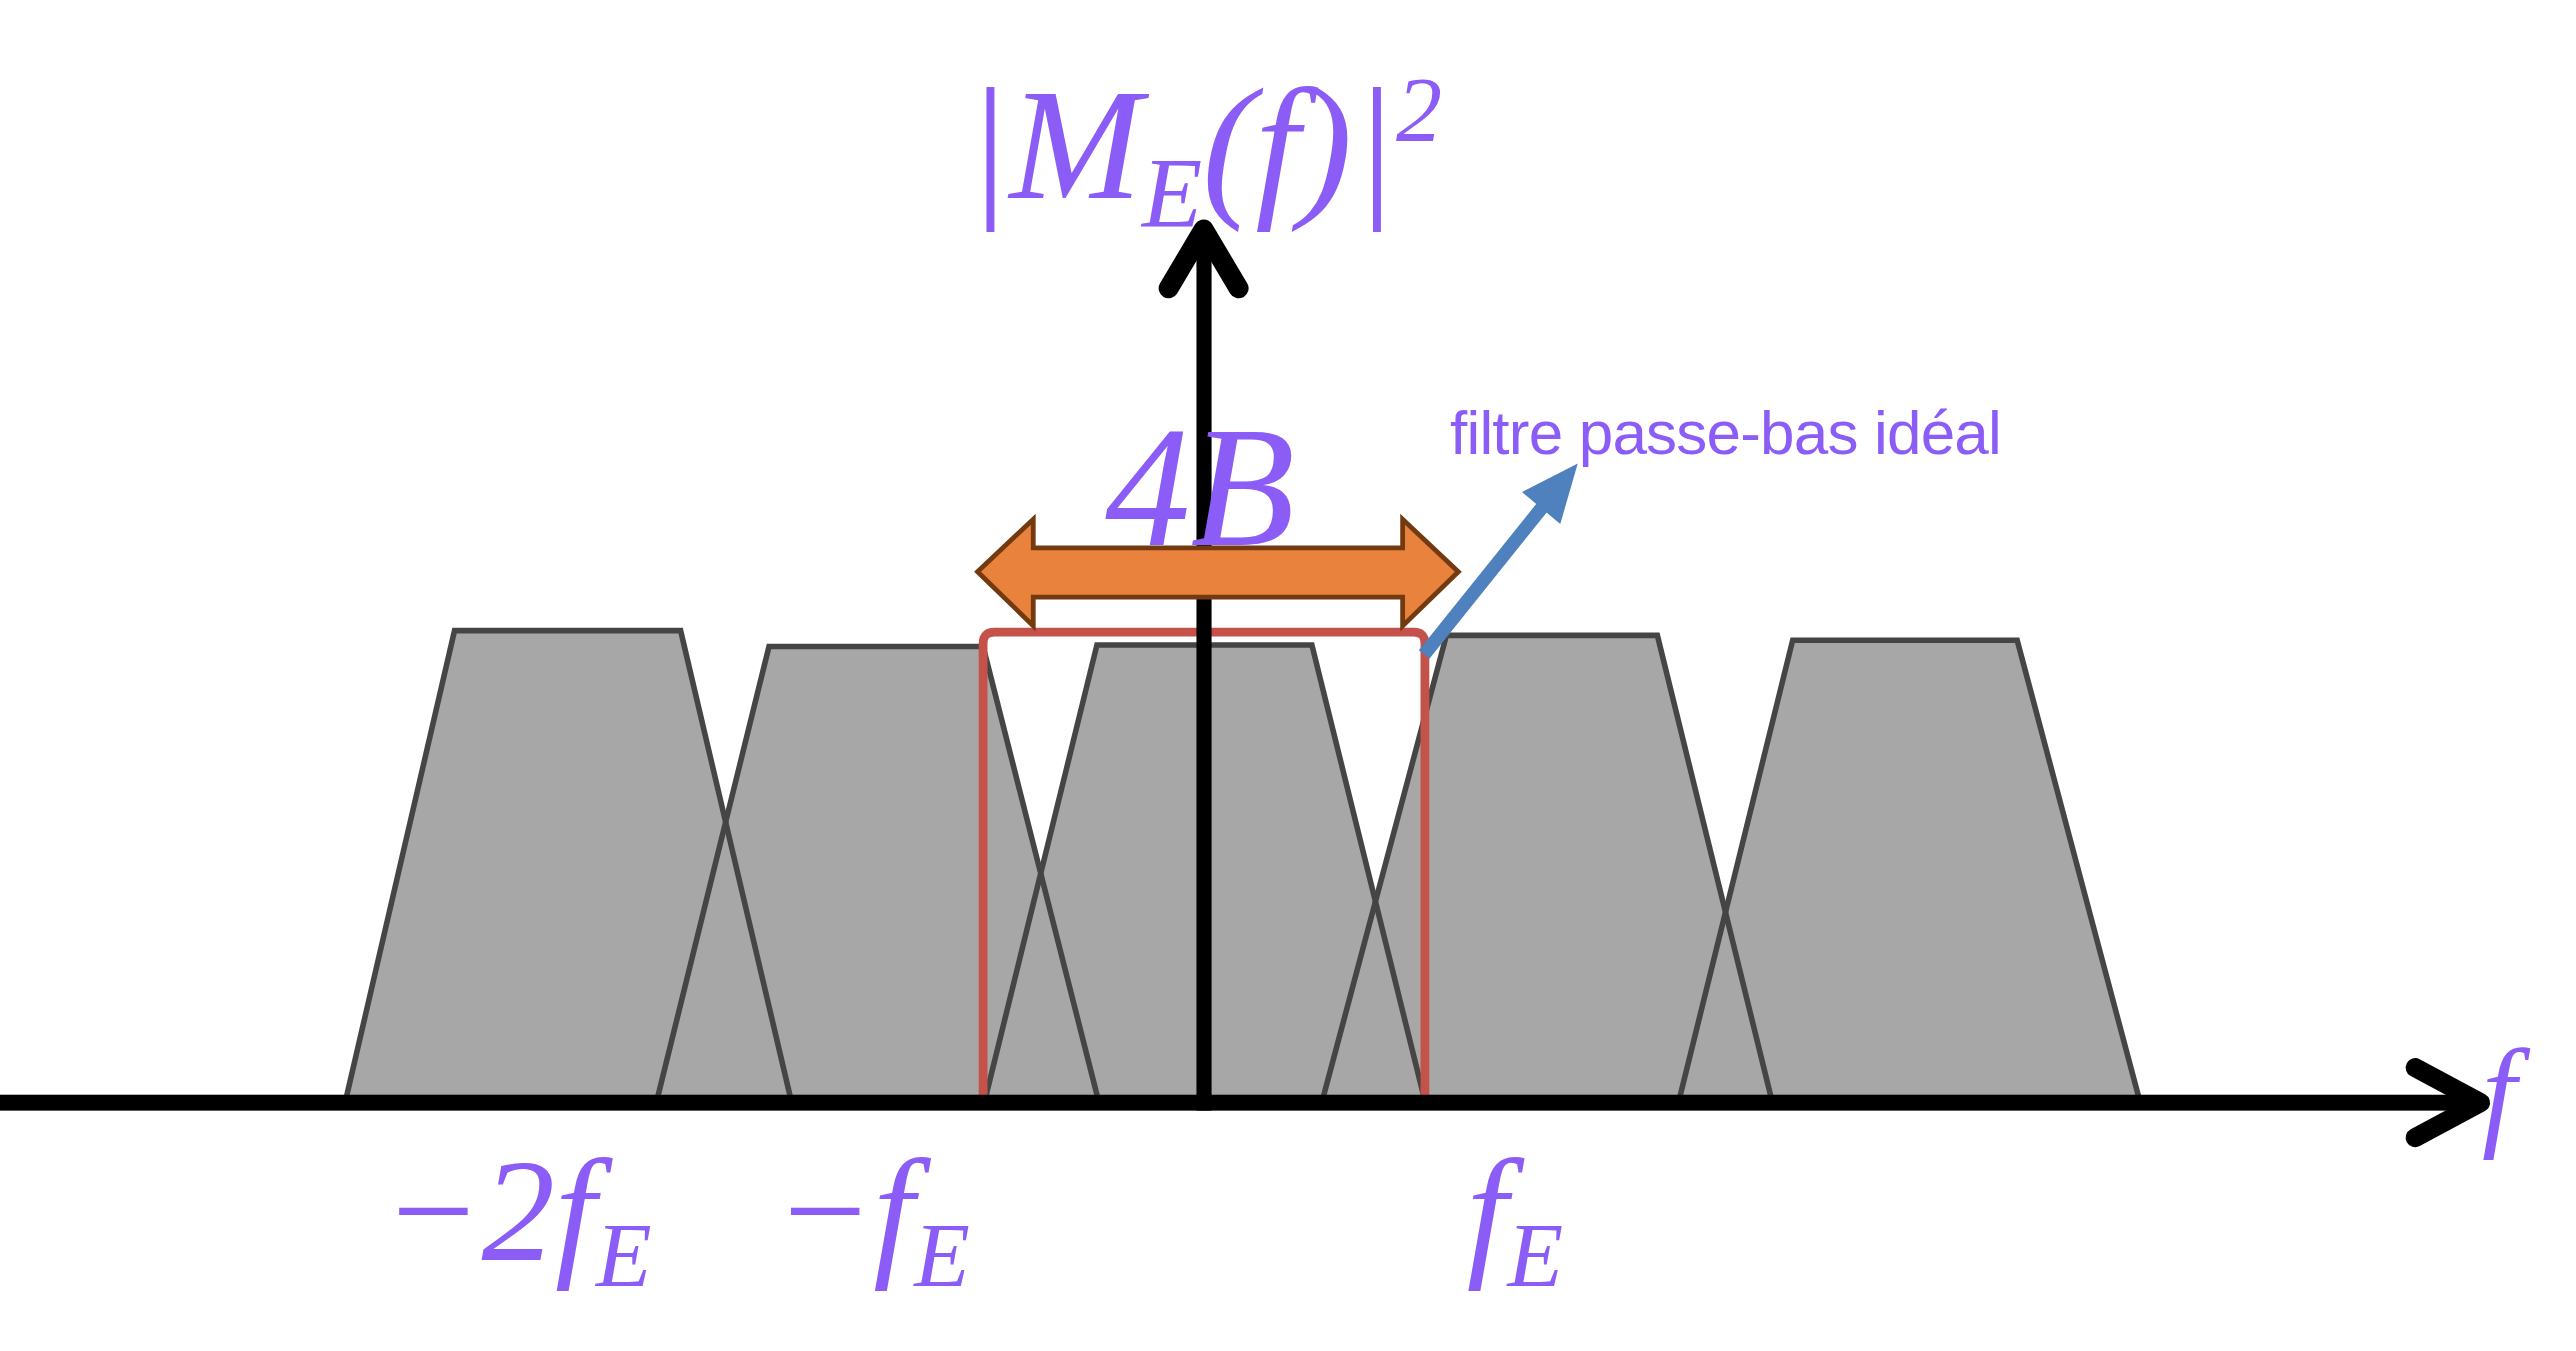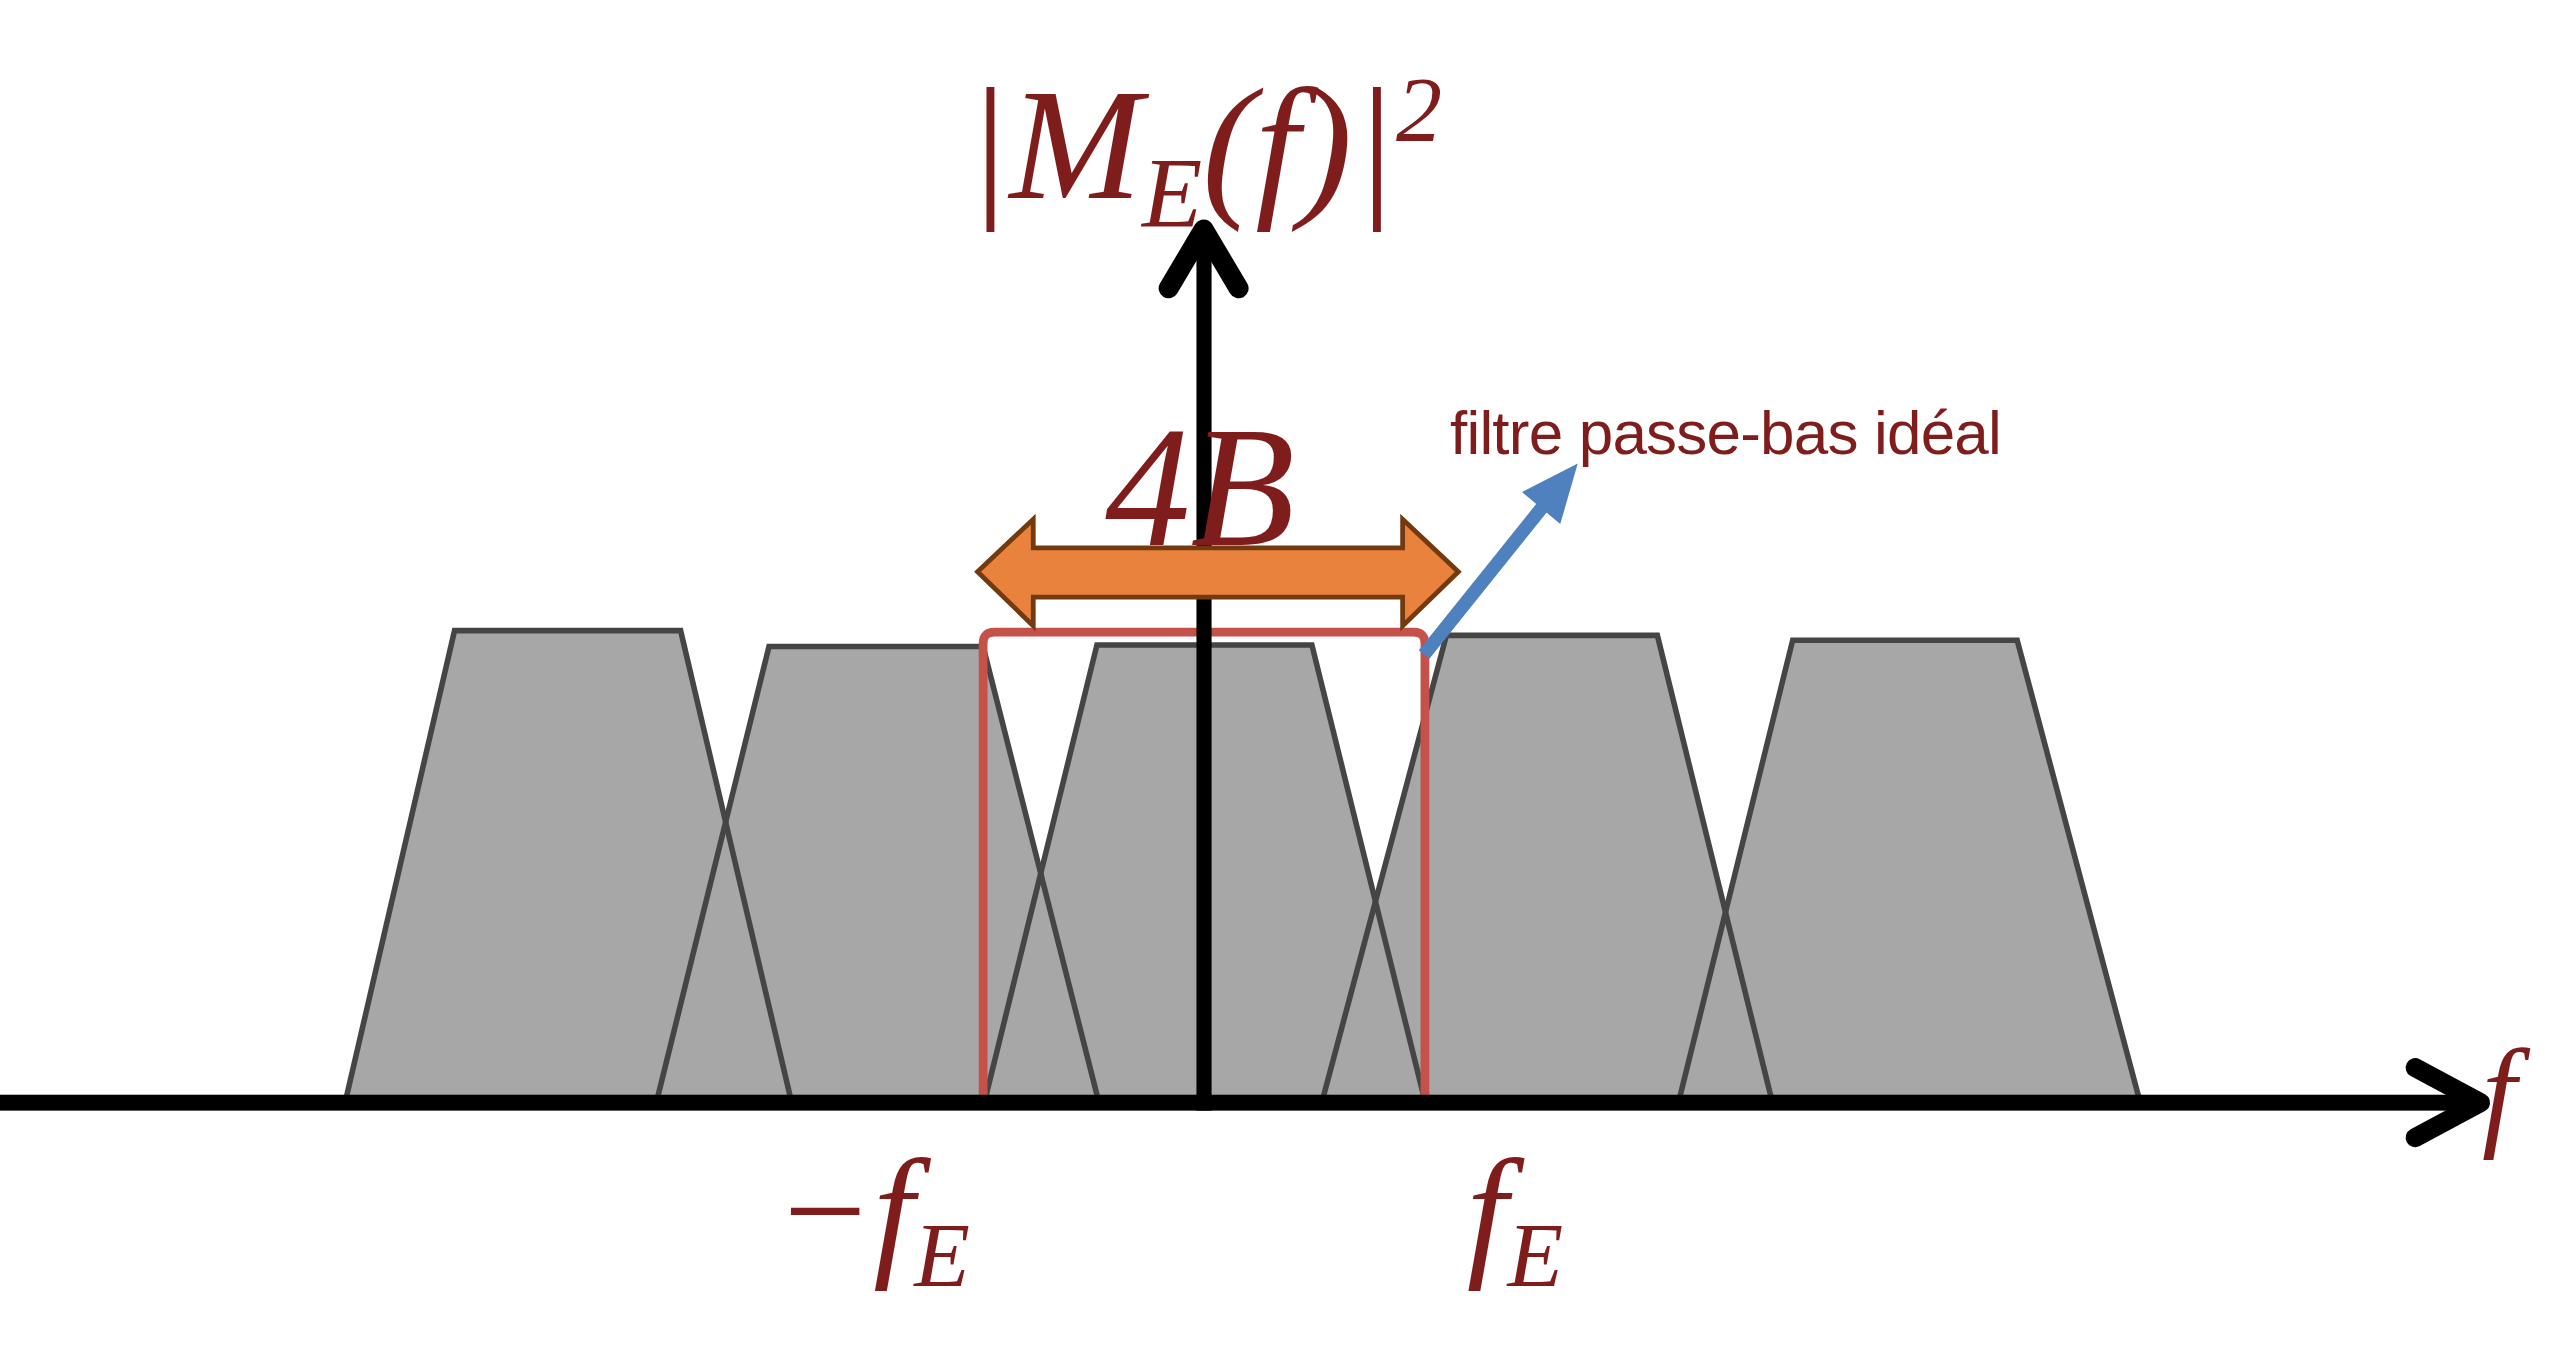--- a/index.html
+++ b/index.html
@@ -16,21 +16,21 @@
     font-family: "Liberation Serif", "DejaVu Serif", serif;
   }
   #shapes {
     position: absolute;
     left: 0; top: 0;
     width: 2576px;
     height: 1352px;
   }
   .txt {
     position: absolute;
-    color: #7f1d1d;
+    color: #8b5cf6;
     white-space: nowrap;
     line-height: 1;
   }
   .math {
     font-style: italic;
     font-family: "Liberation Serif", "DejaVu Serif", serif;
   }
   .centered { transform: translateX(-50%); }
   .title { font-size: 159px; left: 1204px; top: 64px; }
   .bw-label { font-size: 171px; left: 1200px; top: 402px; }
@@ -93,20 +93,23 @@
   </svg>
 
   <div class="txt math title centered">
     <span>|M</span><span class="sub">E</span><span>(f)|</span><span class="sup">2</span>
   </div>
 
   <div class="txt math bw-label centered">4B</div>
 
   <div class="txt annotation">filtre passe-bas idéal</div>
 
+  <div class="txt math tick centered" style="left:517px;">
+    <span>−2f</span><span class="sub">E</span>
+  </div>
   <div class="txt math tick centered" style="left:872px;">
     <span>−f</span><span class="sub">E</span>
   </div>
   <div class="txt math tick centered" style="left:1515px;">
     <span>f</span><span class="sub">E</span>
   </div>
 
   <div class="txt math f-axis-label">f</div>
 
 </div>

